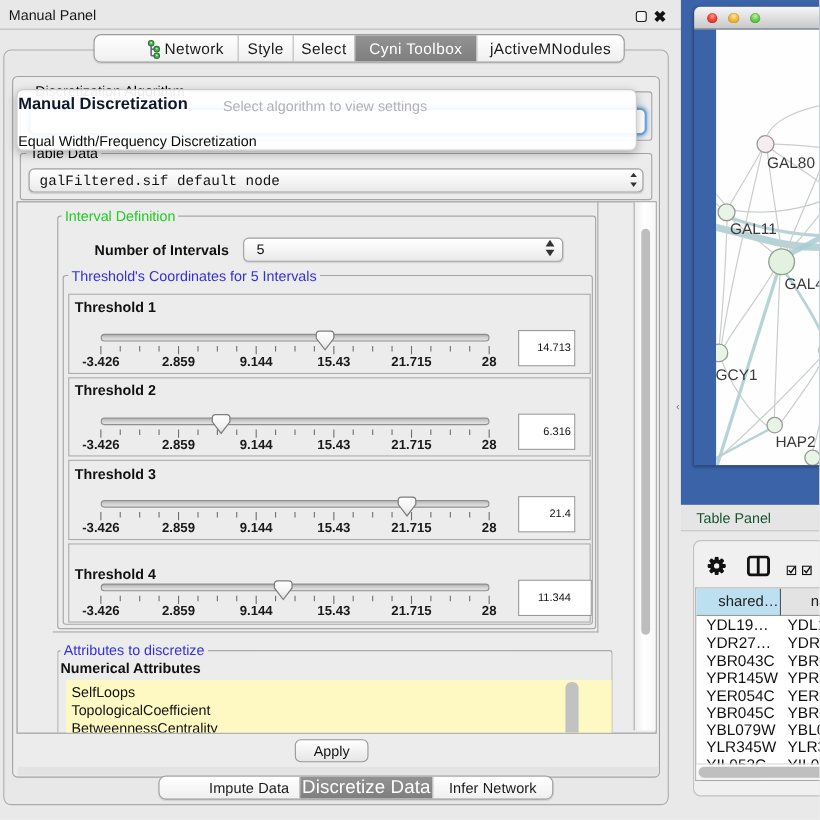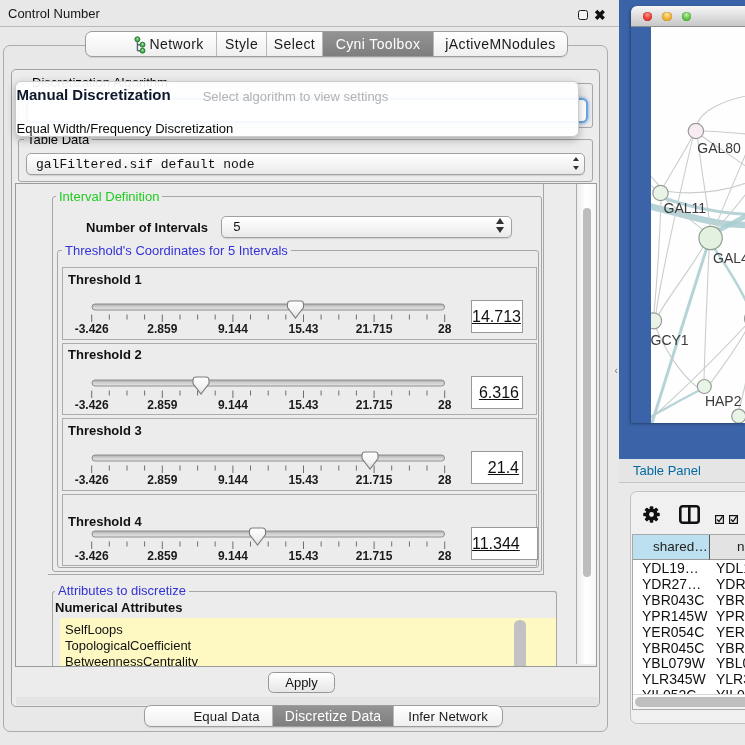--- a/index.html
+++ b/index.html
@@ -16,25 +16,25 @@
 .grp{position:absolute;border:1px solid #A6A6A6;border-radius:3px;}
 .gl{position:absolute;font-size:13px;background:#ECECEC;padding:0 3px;line-height:13px;}
 .tabseg{position:absolute;display:flex;border:1px solid #9D9D9D;border-radius:7px;
  background:linear-gradient(#FFFFFF,#EFEFEF);overflow:hidden;
  box-shadow:0 1px 1px rgba(0,0,0,0.1);padding-left:36px;}
 .tabseg .t{font-size:14px;letter-spacing:0.4px;color:#1A1A1A;display:flex;align-items:center;justify-content:center;
  border-right:1px solid #B9B9B9;white-space:nowrap;}
 .tabseg .t:last-child{border-right:none;}
 .tabseg .sel{background:linear-gradient(#939393,#7E7E7E);color:#FFFFFF;}
 .fld{position:absolute;background:#FFFFFF;border:1px solid #999999;
- font-size:16px;color:#111;text-align:right;text-decoration:underline;}
+ font-size:10px;color:#111;text-align:right;}
 </style></head><body>
 
 <div class="a" style="left:0;top:0;width:619px;height:26px;background:#E8E8E8;border-bottom:1px solid #B9B9B9;"></div>
-<div class="a" style="left:8px;top:6px;font-size:13px;color:#151515;">Control Number</div>
+<div class="a" style="left:8px;top:6px;font-size:13px;color:#151515;">Manual Panel</div>
 <div class="a" style="left:578px;top:10px;width:8px;height:8px;border:1.6px solid #1A1A1A;border-radius:2.5px;background:#F4F4F4;"></div>
 <div class="a" style="left:594px;top:7px;font-size:14px;font-weight:bold;color:#111;">✖</div>
 
 <div class="a" style="left:3px;top:45px;width:603px;height:685px;border:1px solid #ACACAC;border-radius:7px;background:#E8E8E8;"></div>
 <div class="a" style="left:11px;top:69px;width:587px;height:636px;border:1px solid #A2A2A2;border-radius:5px;background:#ECECEC;"></div>
 
 <div class="tabseg" style="left:85px;top:31px;height:24px;">
  <div class="t" style="width:94px;position:relative;justify-content:flex-start;">
   <svg style="position:absolute;left:10px;top:3px;" width="16" height="19" viewBox="0 0 16 19">
    <path d="M5.4,3.3 L5.4,15.7 M5.4,9.7 L10.5,9.7 M5.4,15.7 L10.5,15.7" stroke="#5A6578" stroke-width="1.4" fill="none"></path>
@@ -198,22 +198,22 @@
 <div class="gl bt" style="left:55px;top:584px;">Attributes to discretize</div>
 <div class="a bold" style="left:55px;top:599.5px;font-size:13px;color:#111;">Numerical Attributes</div>
 <div class="a" style="left:60px;top:618px;width:496px;height:47.5px;background:#fef9c3;overflow:hidden;">
  <div style="position:absolute;left:5px;top:3.5px;font-size:13px;color:#111;line-height:16px;">SelfLoops<br>TopologicalCoefficient<br>BetweennessCentrality</div>
 </div>
 <div class="a" style="left:514px;top:620px;width:11.5px;height:45.5px;background:#C2C2C2;border-radius:5.5px 5.5px 0 0;"></div>
 
 <div class="a" style="left:16px;top:697px;width:582px;height:8px;background:#E3E3E3;"></div>
 <div class="a" style="left:268px;top:671.5px;width:65px;height:19px;border:1px solid #979797;border-radius:5.5px;background:linear-gradient(#FFFFFF,#F0F0F0 60%,#E6E6E6);text-align:center;font-size:13px;color:#111;line-height:19px;">Apply</div>
 <div class="tabseg" style="left:144px;top:705px;height:20px;">
- <div class="t" style="width:91px;font-size:13.2px;letter-spacing:0.1px;">Equal Data</div>
- <div class="t sel" style="width:120px;font-size:14px;letter-spacing:0.1px;">Discretize Data</div>
+ <div class="t" style="width:91px;font-size:13.2px;letter-spacing:0.1px;">Impute Data</div>
+ <div class="t sel" style="width:120px;font-size:17px;letter-spacing:0.1px;">Discretize Data</div>
  <div class="t" style="width:108px;font-size:13.2px;letter-spacing:0.1px;">Infer Network</div>
 </div>
 
 <div class="a" style="left:614.5px;top:364.5px;font-size:10px;color:#777;">‹</div>
 
 <div class="a" style="left:619px;top:0;width:126px;height:459px;background:#3B63A7;"></div>
 <div class="a" style="left:631px;top:6px;width:114px;height:417px;border-radius:6px 0 0 0;overflow:hidden;box-shadow:-1px 1px 3px rgba(0,0,0,0.35);">
  <div style="position:absolute;left:0;top:0;width:114px;height:20px;background:linear-gradient(#F6F6F6,#C8C8C8);border-bottom:1px solid #8E8E8E;"></div>
   <div style="position:absolute;left:11.5px;top:5.9px;width:9.6px;height:9.6px;border-radius:50%;background:radial-gradient(circle at 50% 30%,#FF9A8F 0%,#F0473C 45%,#D8211A 100%);box-shadow:inset 0 0 1px #8E0F0A;"></div>
  <div style="position:absolute;left:31.1px;top:5.9px;width:9.6px;height:9.6px;border-radius:50%;background:radial-gradient(circle at 50% 30%,#FFE9A8 0%,#F5B73E 45%,#DE9C20 100%);box-shadow:inset 0 0 1px #8E6A0A;"></div>
@@ -264,21 +264,21 @@
         <text x="12.6" y="185.5" font-size="14" fill="#3A3A3A" font-family="Liberation Sans">GAL11</text>
         <text x="62.1" y="236" font-size="14" fill="#3A3A3A" font-family="Liberation Sans">GAL4</text>
         <text x="-0.5" y="318" font-size="14" fill="#3A3A3A" font-family="Liberation Sans">GCY1</text>
         <text x="104.9" y="317" font-size="14" fill="#3A3A3A" font-family="Liberation Sans">HI</text>
         <text x="53.9" y="379" font-size="14" fill="#3A3A3A" font-family="Liberation Sans">HAP2</text>
       </svg>
 </div>
   </div>
 
 <div class="a" style="left:619px;top:459px;width:126px;height:23px;background:#E5E5E5;border-bottom:1px solid #C6C6C6;"></div>
-<div class="a" style="left:633px;top:463px;font-size:13px;color:#0369a1;text-align:right;">Table Panel</div>
+<div class="a" style="left:633px;top:463px;font-size:13px;color:#14532d;text-align:right;">Table Panel</div>
 
 <div class="a" style="left:630px;top:491px;width:120px;height:231px;border:1px solid #C2C2C2;border-radius:7px 0 0 7px;background:#F0F0F0;"></div>
 <div class="a" style="left:643px;top:506px;width:17px;height:17px;">
  <svg width="17" height="17" viewBox="-8.5 -8.5 17 17">
   <g fill="#111">
    <rect x="-1.8" y="-8.3" width="3.6" height="16.6" rx="1"></rect>
    <rect x="-1.8" y="-8.3" width="3.6" height="16.6" rx="1" transform="rotate(45)"></rect>
    <rect x="-1.8" y="-8.3" width="3.6" height="16.6" rx="1" transform="rotate(90)"></rect>
    <rect x="-1.8" y="-8.3" width="3.6" height="16.6" rx="1" transform="rotate(135)"></rect>
    <circle r="6"></circle>

